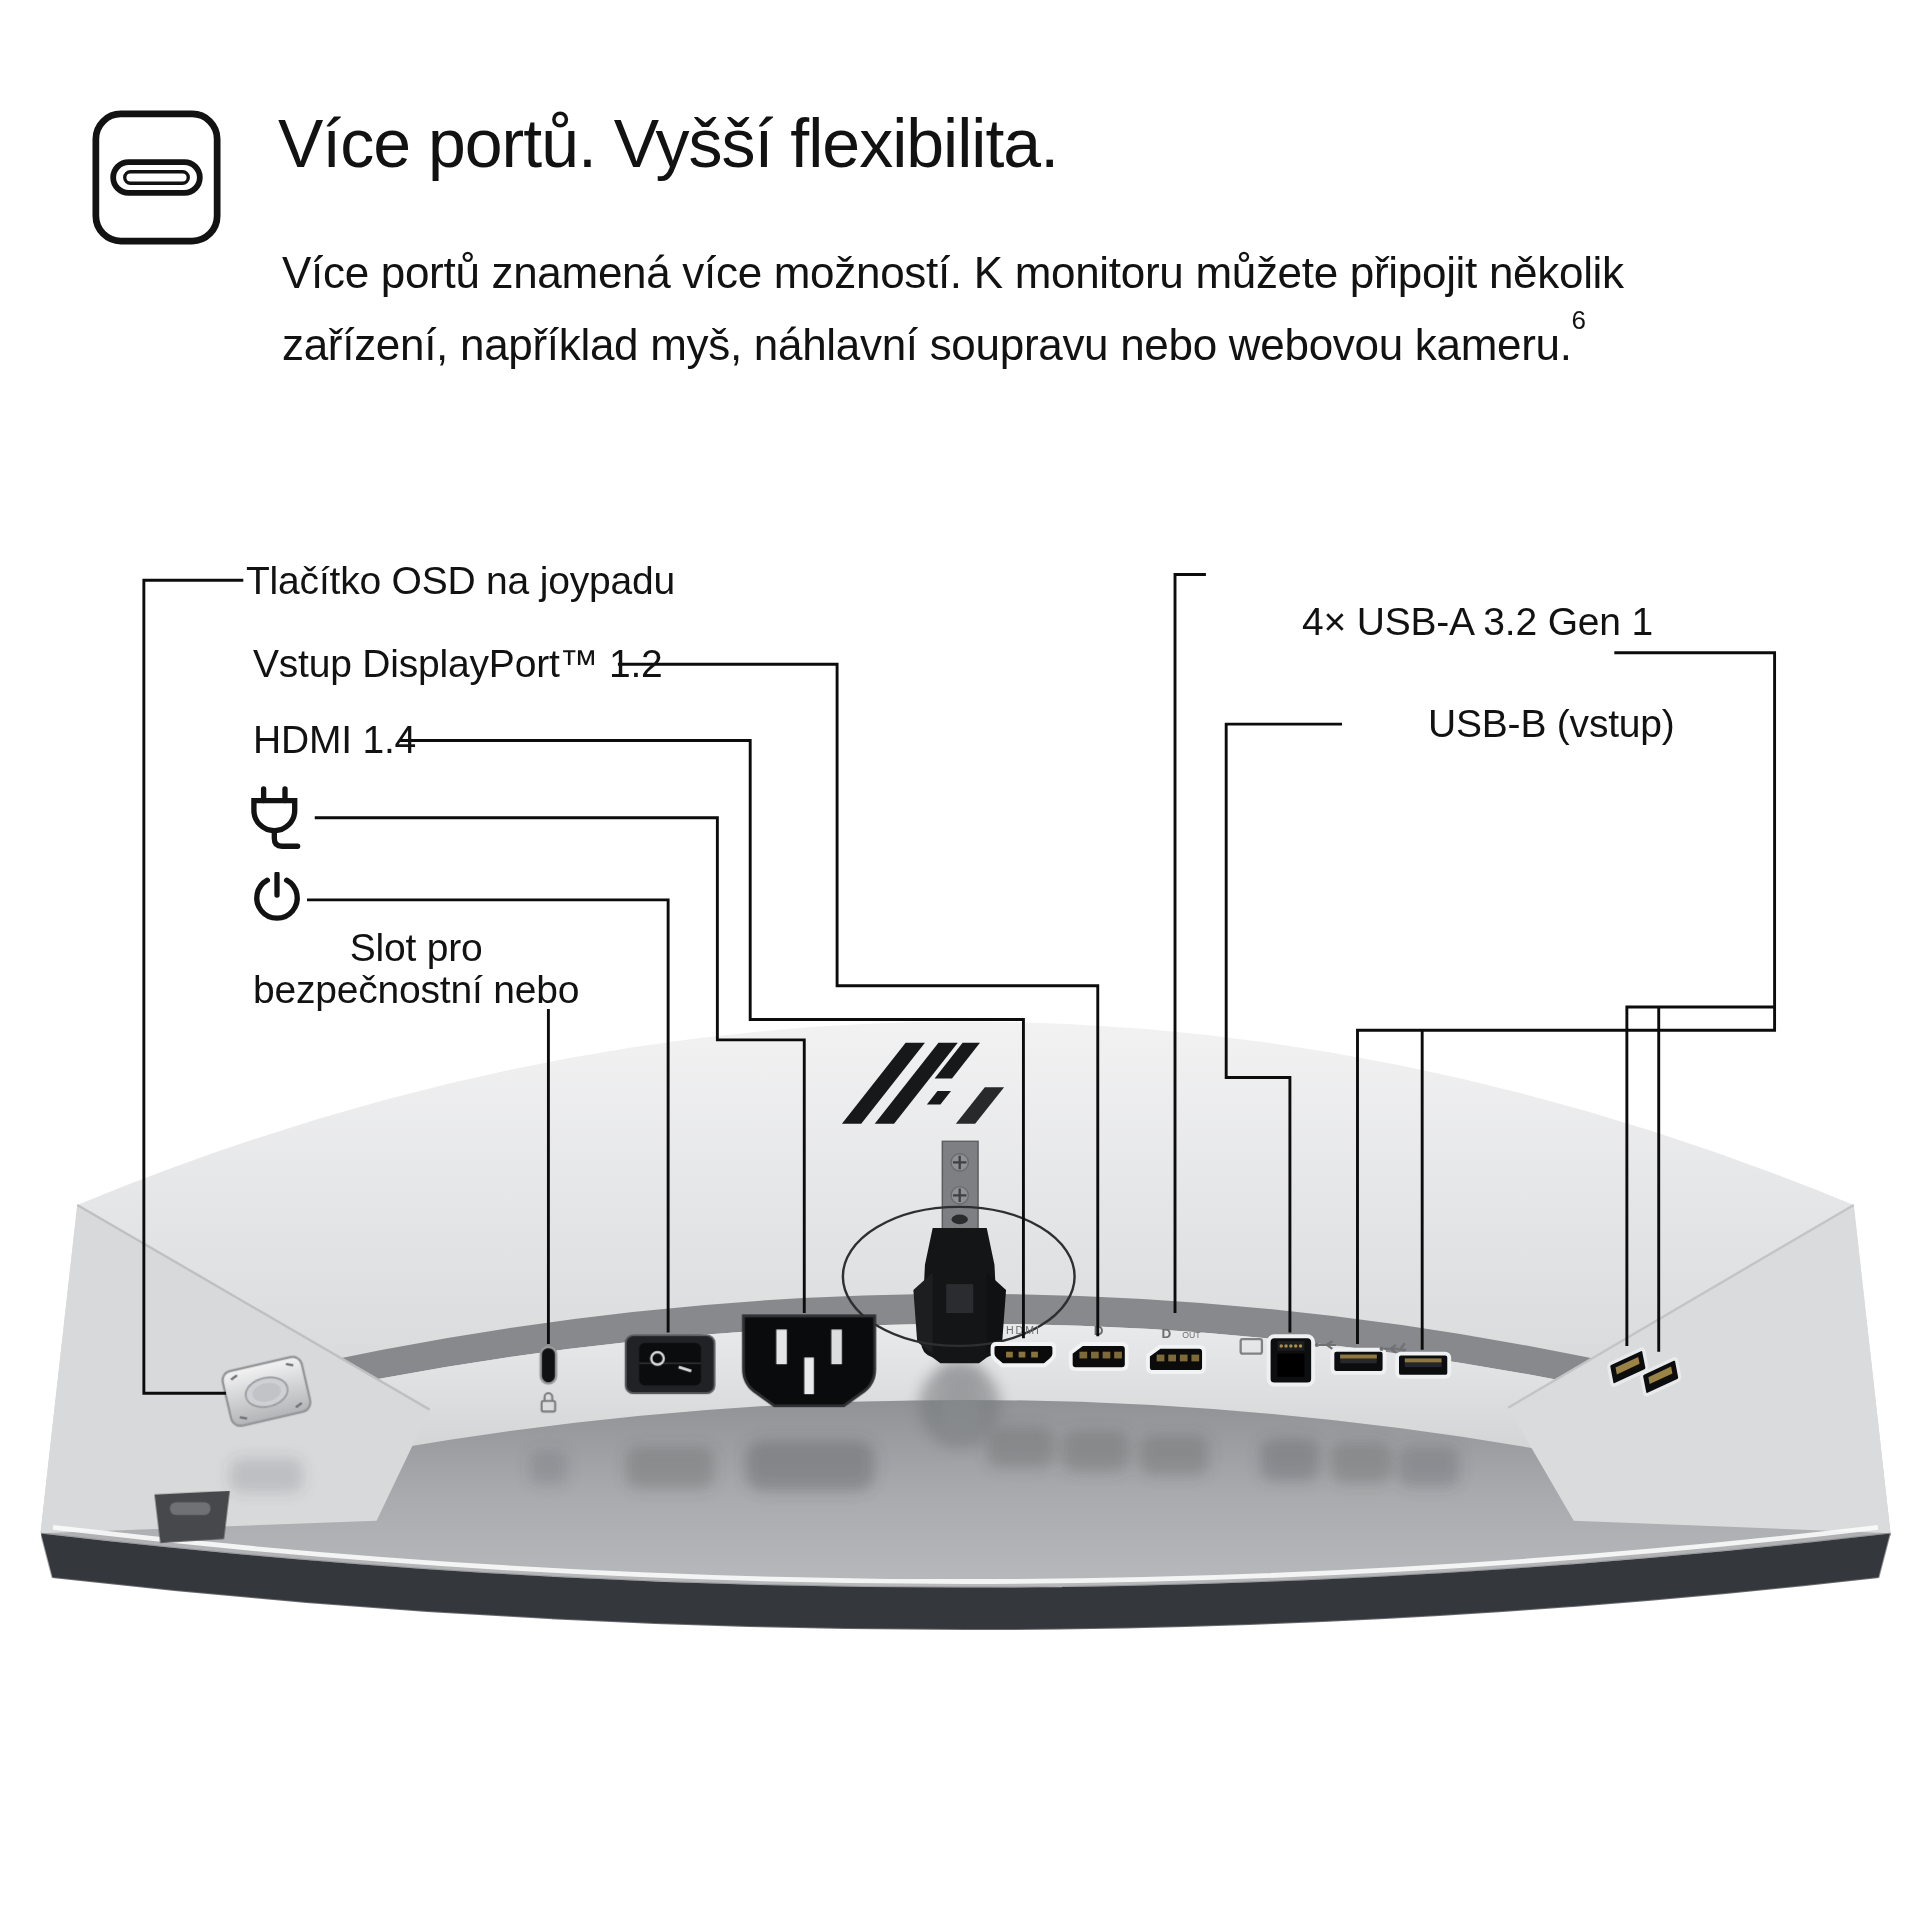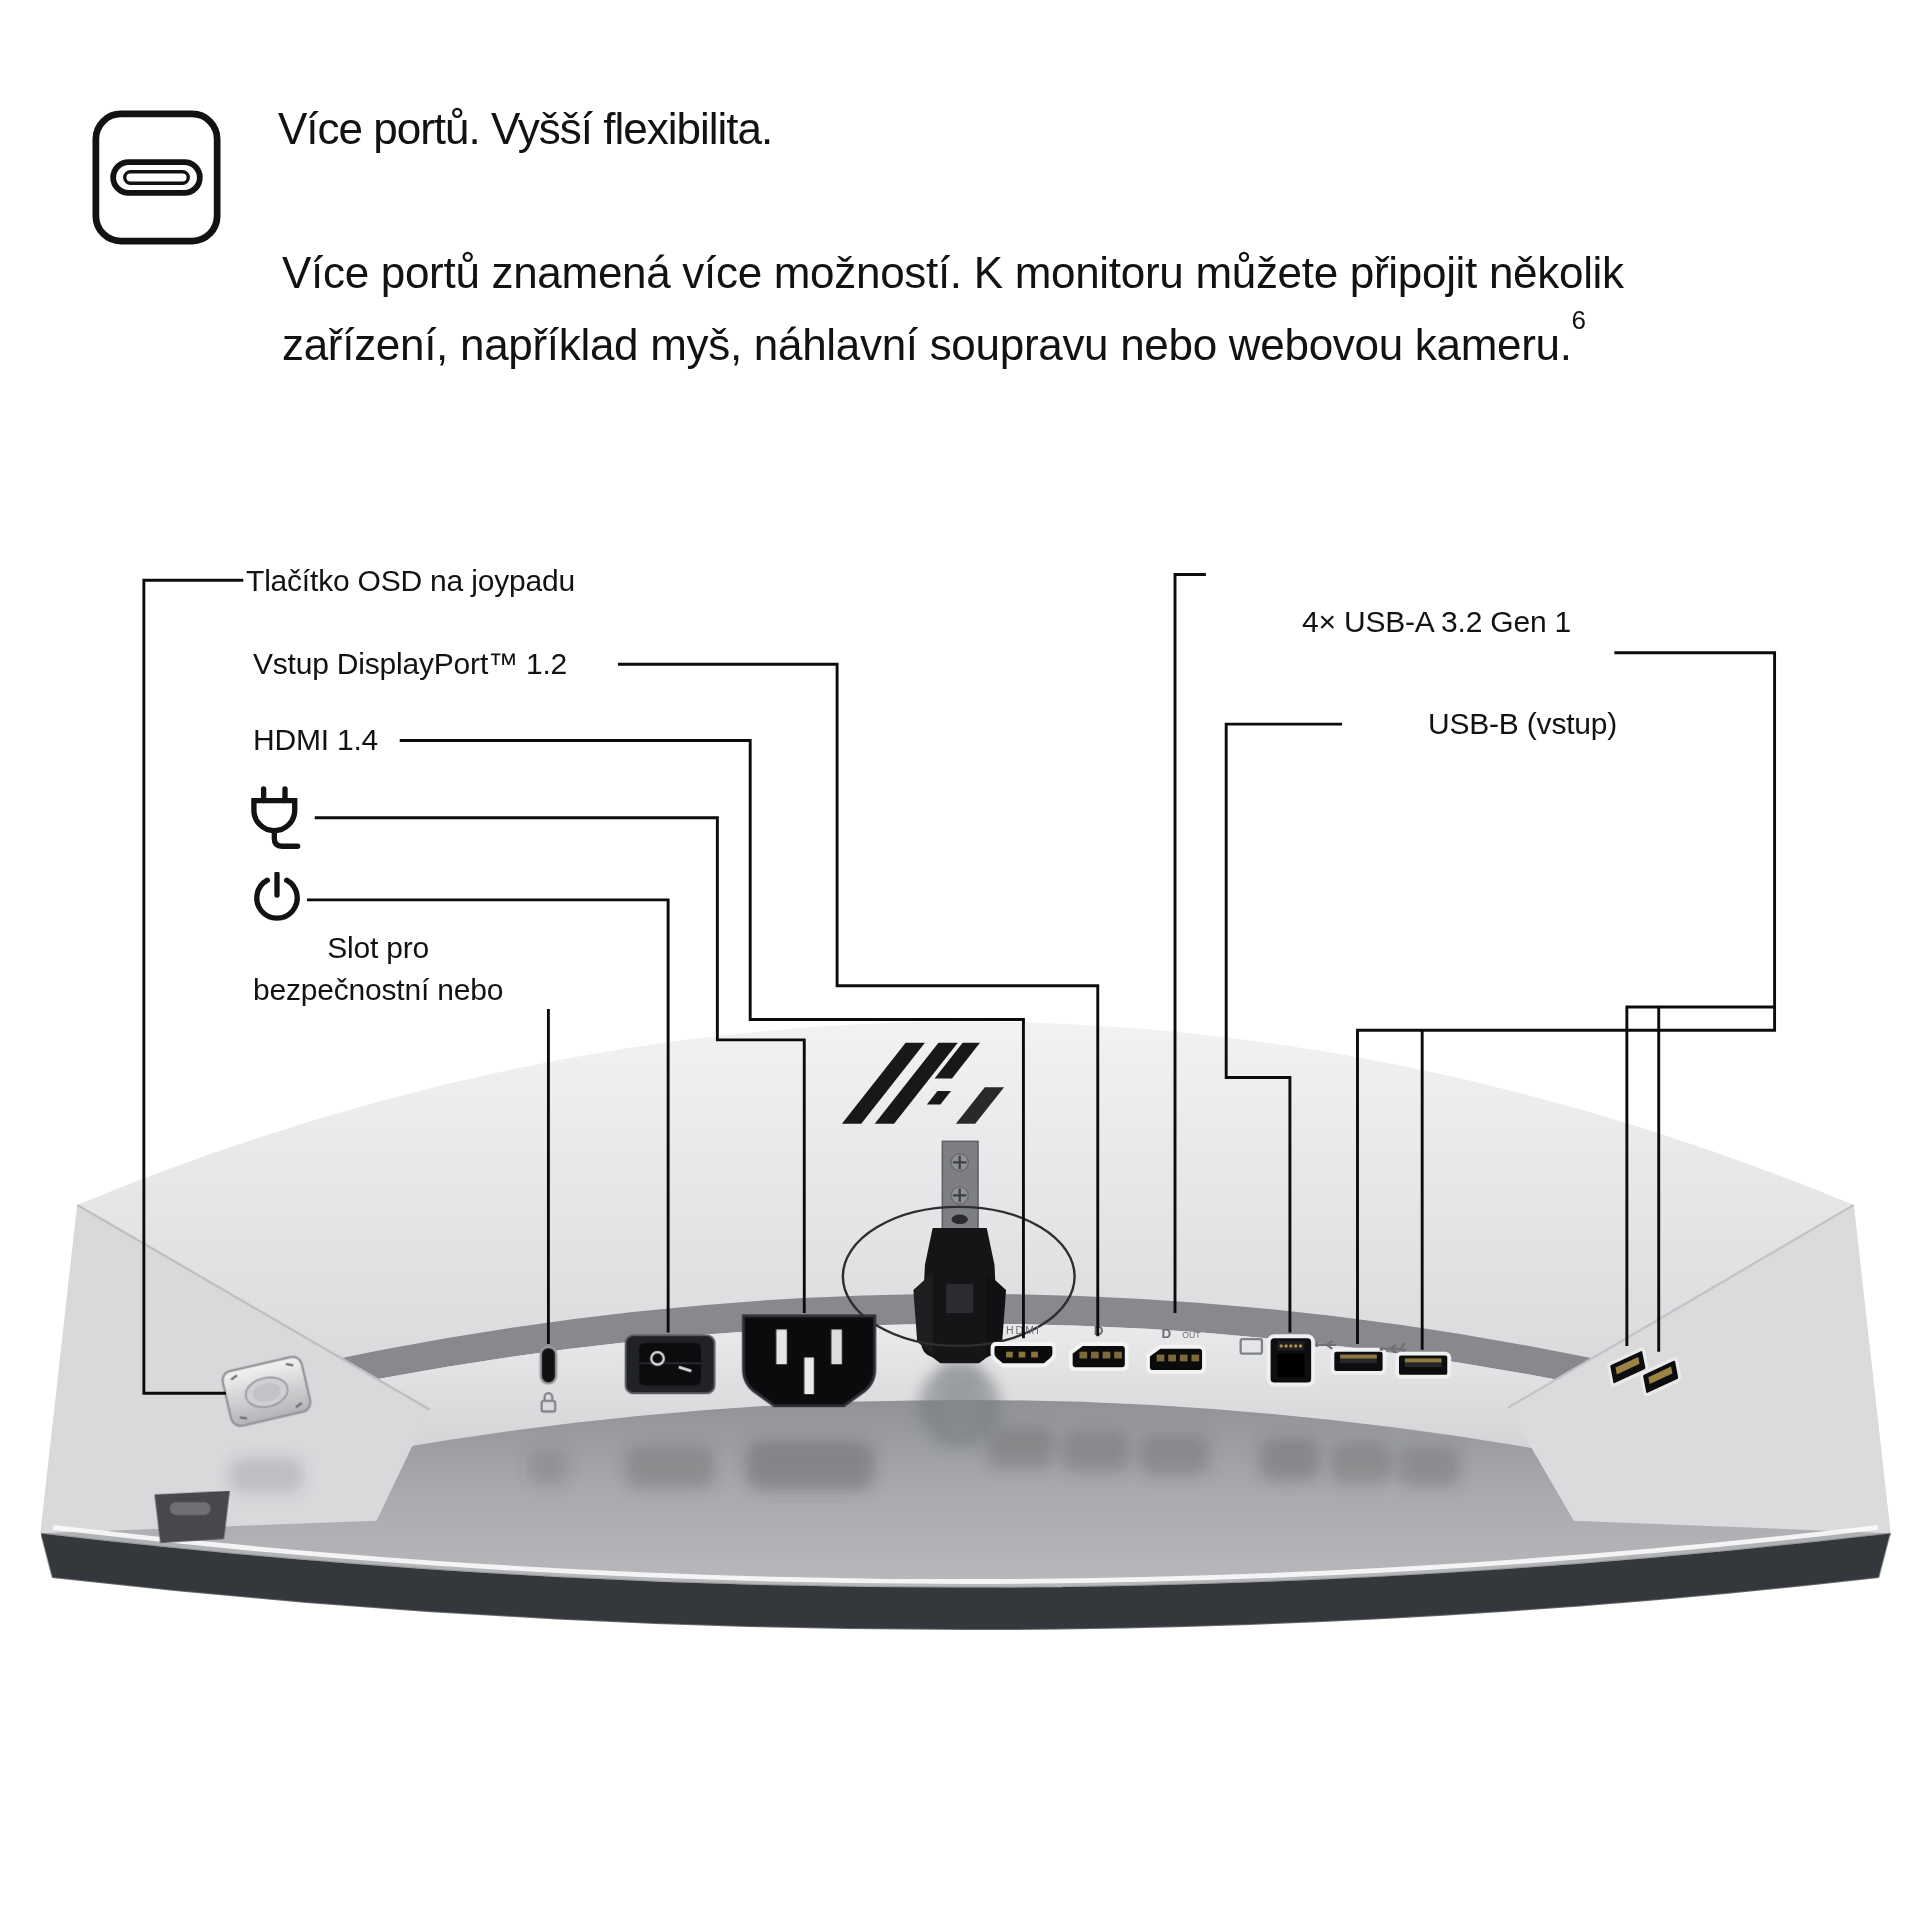--- a/index.html
+++ b/index.html
@@ -1,23 +1,23 @@
 <!DOCTYPE html>
 <html><head>
 <meta charset="utf-8">
 <style>
   html,body{margin:0;padding:0;background:#ffffff;}
   body{width:1931px;height:1931px;font-family:"Liberation Sans","DejaVu Sans",sans-serif;color:#121212;}
   .stage{position:relative;width:1931px;height:1931px;overflow:hidden;background:#fff;}
   svg.art{position:absolute;left:0;top:0;}
   .hdr-icon{position:absolute;left:92px;top:110px;width:129px;height:135px;}
-  h1.title{position:absolute;left:278px;top:104px;margin:0;font-size:44px;font-weight:500;letter-spacing:-1px;white-space:nowrap;}
+  h1.title{position:absolute;left:278px;top:104px;margin:0;font-size:68px;font-weight:500;letter-spacing:-1px;white-space:nowrap;}
   p.intro{position:absolute;left:278px;top:238px;margin:4px;font-size:44px;font-weight:400;line-height:62px;letter-spacing:-0.3px;white-space:nowrap;}
   p.intro sup{font-size:26px;position:relative;top:-15.4px;}
-  .lbl{position:absolute;font-size:30px;font-weight:500;line-height:42px;white-space:nowrap;letter-spacing:-0.2px;}
+  .lbl{position:absolute;font-size:39px;font-weight:500;line-height:42px;white-space:nowrap;letter-spacing:-0.2px;}
   .lbl.two-line{line-height:42px;}
   .icon-abs{position:absolute;}
 </style>
 </head>
 <body>
 
 <div class="stage">
 
   <svg class="art" width="1931" height="1931" viewBox="0 0 2000 2000">
     <defs>

